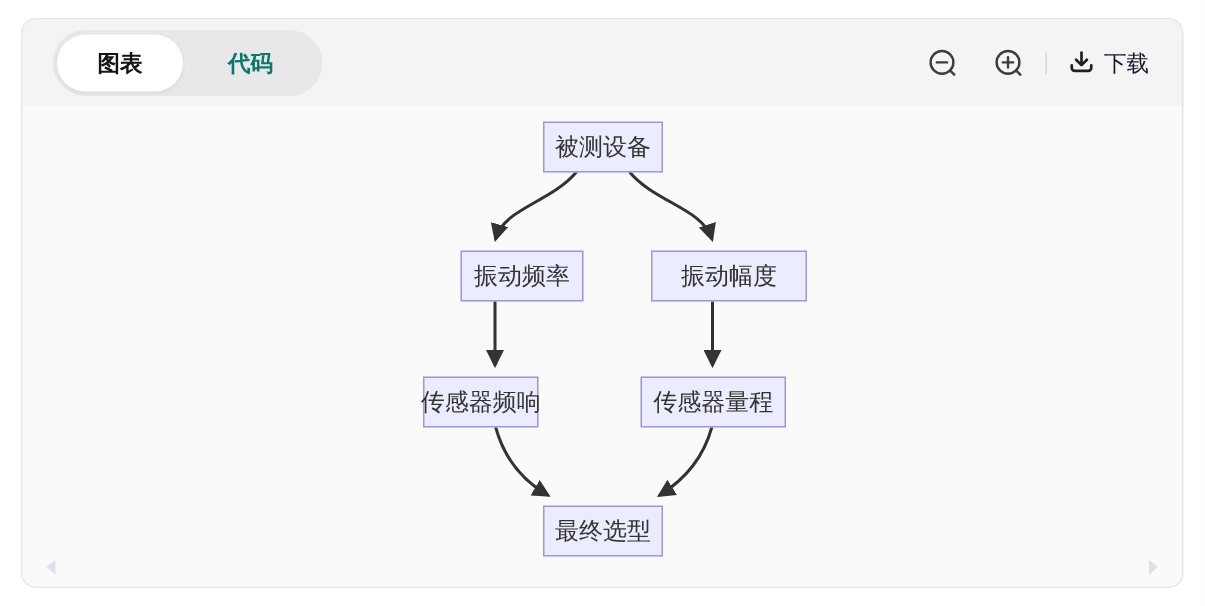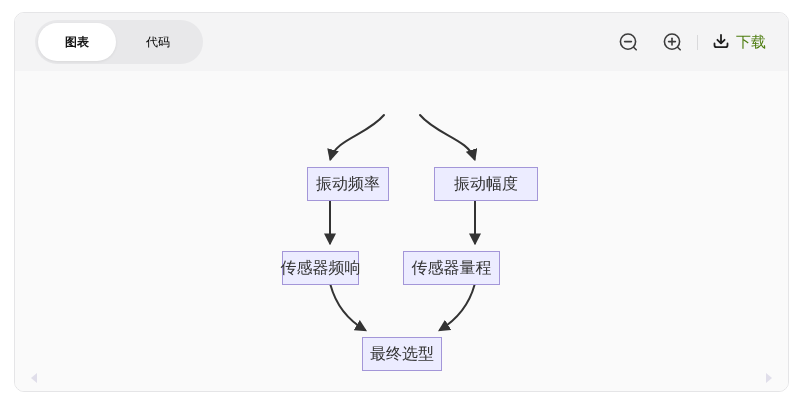--- a/index.html
+++ b/index.html
@@ -33,34 +33,34 @@
     background: #e8e8ea;
     border-radius: 22px;
     padding: 3px;
     height: 44px;
   }
   .tab {
     display: flex;
     align-items: center;
     justify-content: center;
     border-radius: 19px;
-    font-size: 12px;
+    font-size: 15px;
     cursor: pointer;
     user-select: none;
   }
   .tab.active {
     background: #ffffff;
     color: #141414;
     font-weight: 700;
     padding: 0 27px;
     box-shadow: 0 1px 3px rgba(0,0,0,0.07);
   }
   .tab.inactive {
-    color: #000000;
-    font-weight: 400;
+    color: #0f766e;
+    font-weight: 700;
     padding: 0 30px;
   }
   .controls {
     display: flex;
     align-items: center;
   }
   .icon-btn {
     width: 22px; height: 22px;
     display: flex; align-items: center; justify-content: center;
     background: transparent; border: none; cursor: pointer;
@@ -71,21 +71,21 @@
     background: #d9d9db;
     margin: 0 14px;
   }
   .download-btn {
     display: flex;
     align-items: flex-start;
     gap: 6px;
     background: transparent; border: none; cursor: pointer;
     font-family: "Liberation Sans", sans-serif;
     font-size: 15px;
-    color: #4d7c0f;
+    color: #0f172a;
   }
   
   .canvas {
     position: relative;
     height: 320px;
     background: #fafafa;
   }
   .edges {
     position: absolute;
     left: 0; top: 0;
@@ -99,21 +99,21 @@
     font-size: 16px;
     display: flex;
     align-items: center;
     justify-content: center;
     white-space: nowrap;
   }
   .node-device       { left: 347px; top: 10px;  width: 80px; }
   .node-freq         { left: 292px; top: 96px;  width: 82px; }
   .node-amp          { left: 419px; top: 96px;  width: 104px; }
   .node-sensor-freq  { left: 267px; top: 180px; width: 77px; }
-  .node-sensor-range { left: 388px; top: 180px; width: 97px; }
+  .node-sensor-range { left: 412px; top: 180px; width: 97px; }
   .node-final        { left: 347px; top: 266px; width: 80px; text-align: right; }
   .corner-hint {
     position: absolute;
     bottom: 8px;
     width: 0; height: 0;
     border-top: 5px solid transparent;
     border-bottom: 5px solid transparent;
     opacity: 0.45;
   }
   .corner-hint.right { right: 16px; border-left: 6px solid #c2bdd6; }
@@ -175,20 +175,21 @@
       <g fill="none" stroke="#333333" stroke-width="2" stroke-linecap="round">
         <path d="M 369 44 C 352 64, 321 68, 315.5 88" marker-end="url(#arrowhead)"></path>
         <path d="M 405 44 C 422 64, 453 68, 459.5 88" marker-end="url(#arrowhead)"></path>
         <path d="M 315 130 L 315 172" marker-end="url(#arrowhead)"></path>
         <path d="M 460 130 L 460 172" marker-end="url(#arrowhead)"></path>
         <path d="M 315.5 214 C 321 234, 333 249, 350 259" marker-end="url(#arrowhead)"></path>
         <path d="M 459.5 214 C 454 234, 441 249, 425 259" marker-end="url(#arrowhead)"></path>
       </g>
     </svg>
 
+    <div class="node node-device">被测设备</div>
     <div class="node node-freq">振动频率</div>
     <div class="node node-amp">振动幅度</div>
     <div class="node node-sensor-freq">传感器频响</div>
     <div class="node node-sensor-range">传感器量程</div>
     <div class="node node-final">最终选型</div>
 
     <div class="corner-hint left"></div>
     <div class="corner-hint right"></div>
 
   </div>

